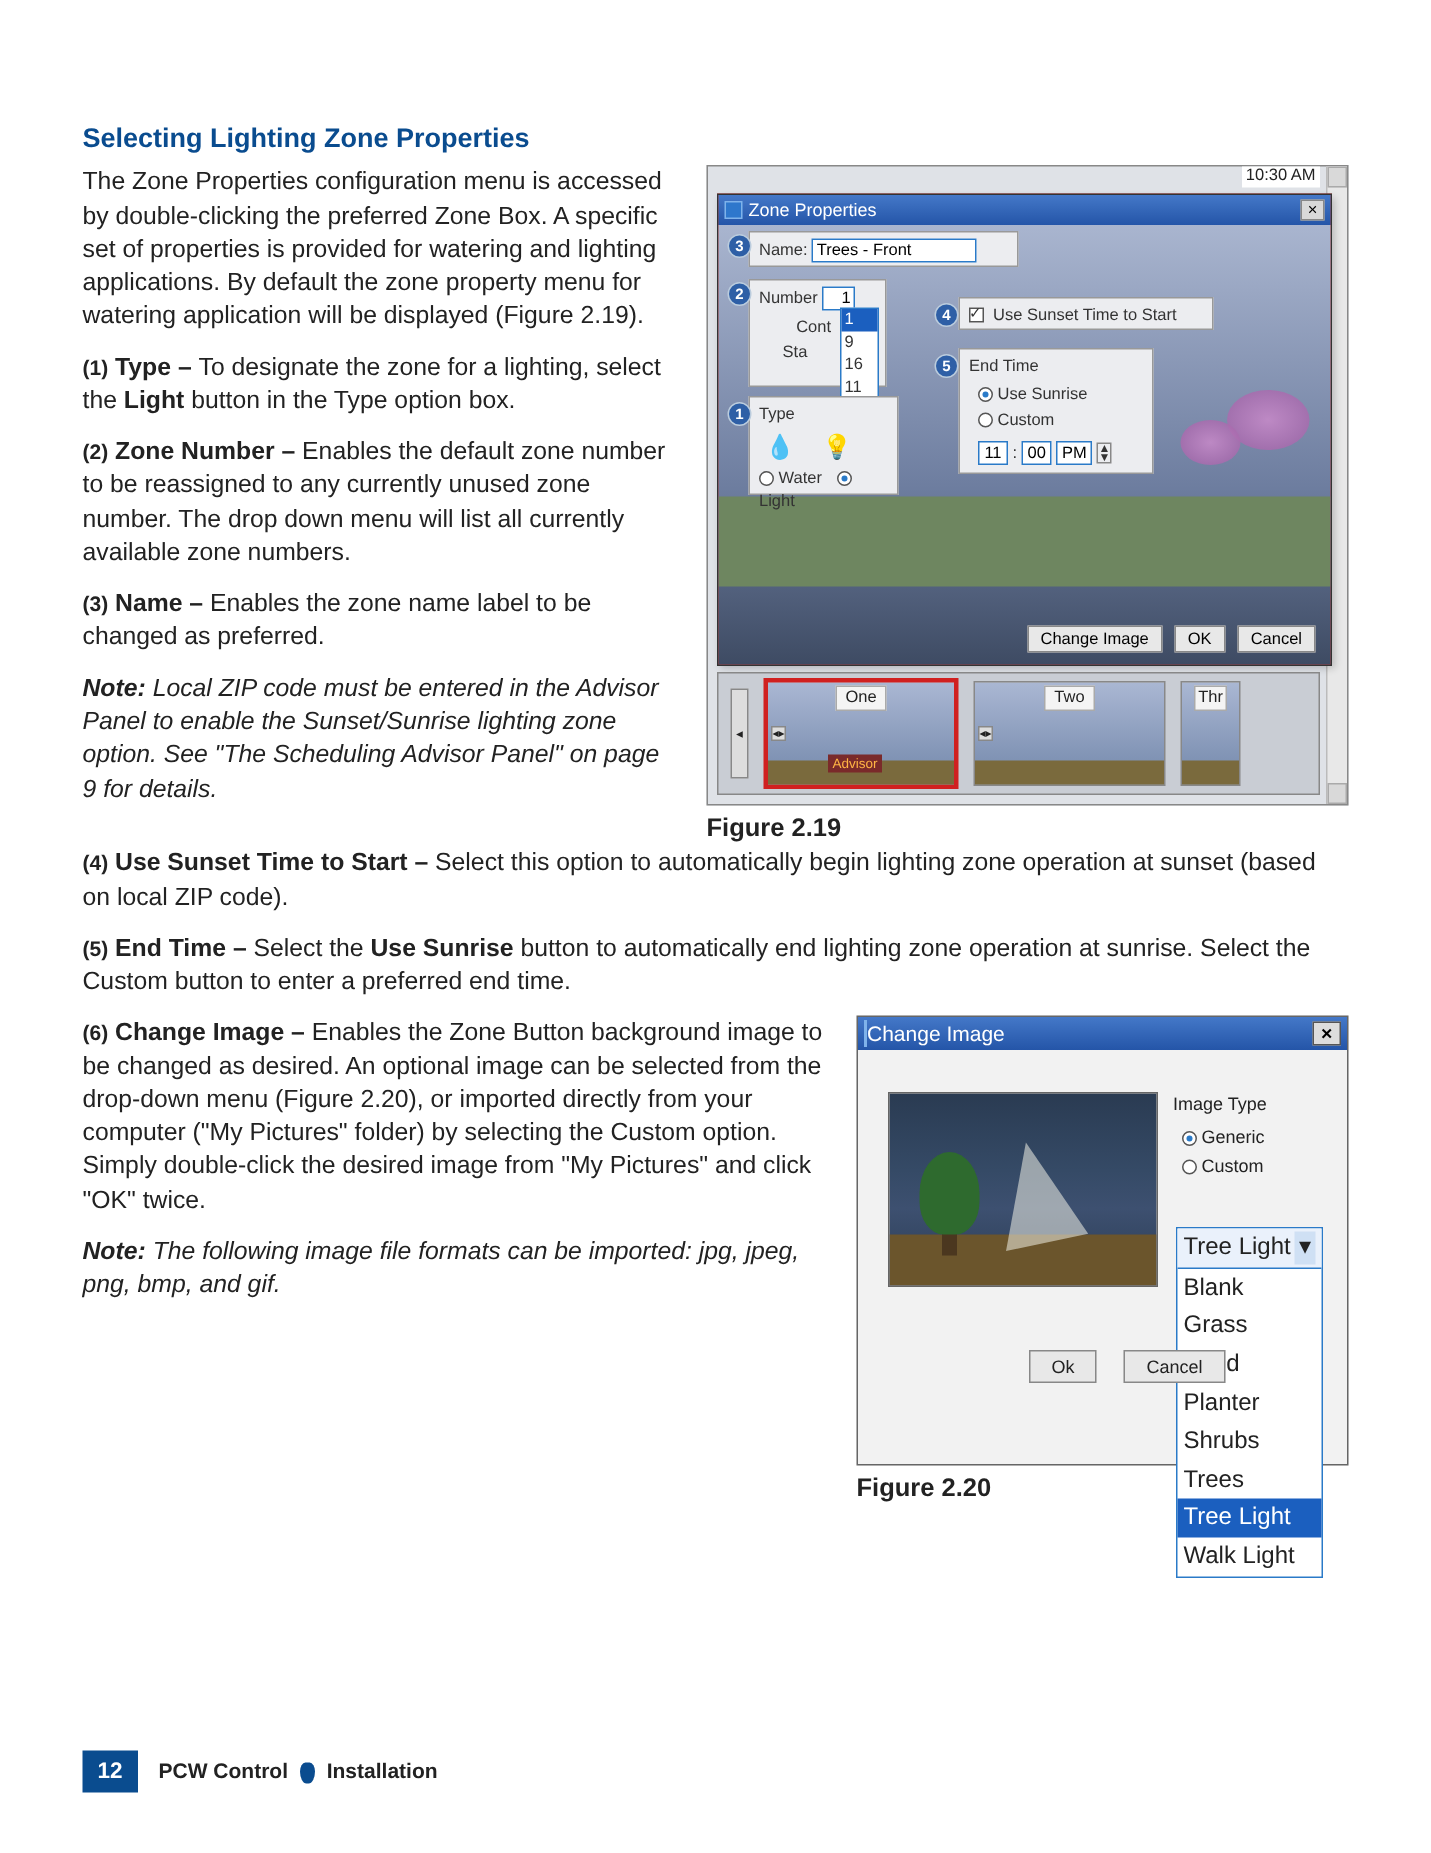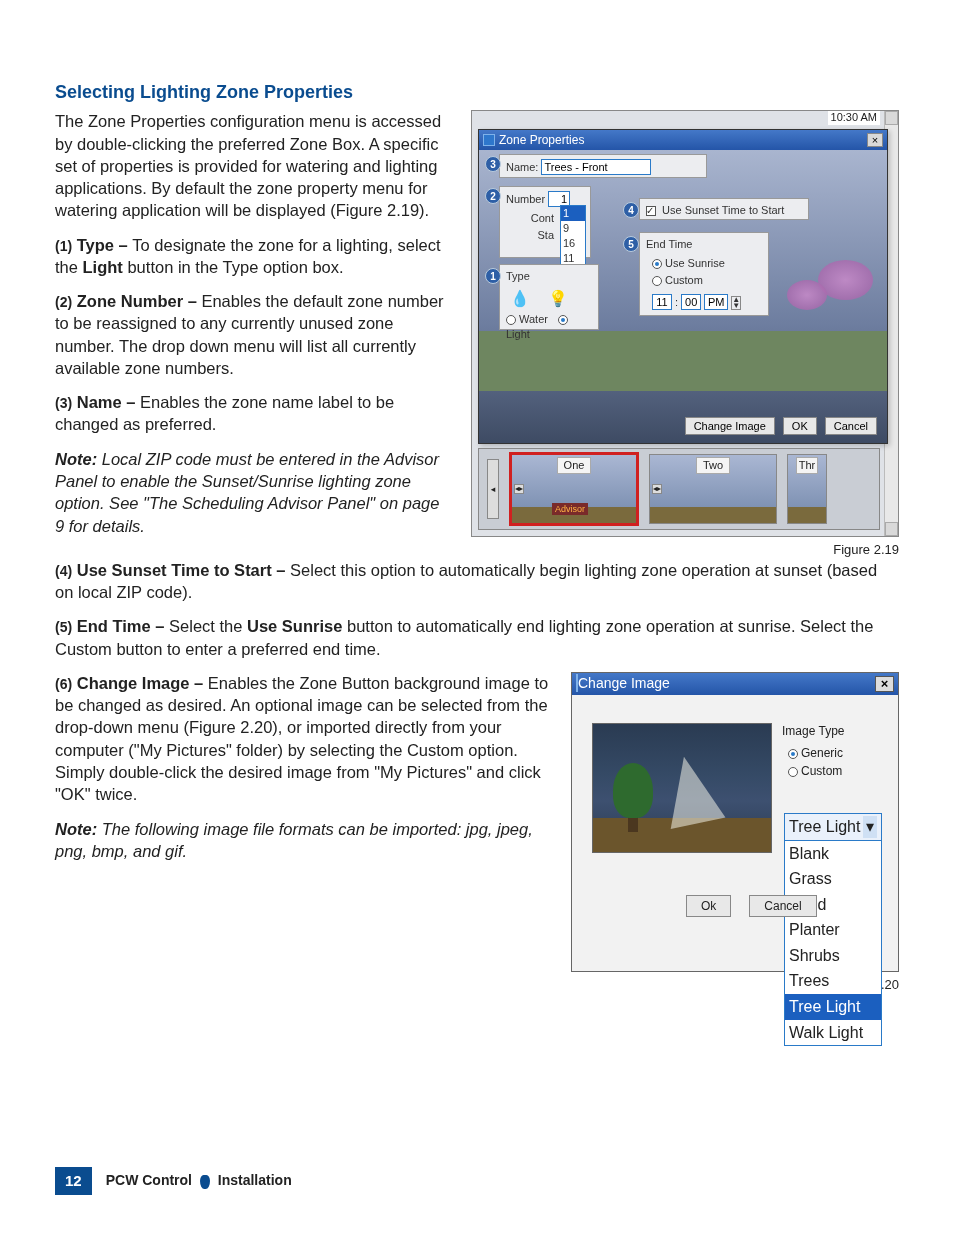--- a/index.html
+++ b/index.html
@@ -132,21 +132,21 @@
   }
   .thumb { position:relative; width:128px; height:70px; border:1px solid #888; background:linear-gradient(#aab7d3,#7287aa); display:flex; align-items:flex-start; justify-content:center; }
   .thumb.sel { border:3px solid #d02020; width:130px; height:74px;}
   .thumb .tlabel {
     margin-top:2px; background:#f4f4f4; border:1px solid #aaa; padding:0 6px; font-size:11px;
   }
   .thumb .ground2{position:absolute; bottom:0; left:0; right:0; height:16px; background:#7a6a3d;}
   .thumb .arrow{position:absolute; left:2px; top:50%; transform:translateY(-50%); width:10px; height:10px; background:#ddd; border:1px solid #888; font-size:8px; text-align:center; line-height:8px;}
   .thumb.cut{width:40px;}
   .thumbstrip .arrow-first{width:12px;height:60px;background:#ddd;border:1px solid #888;font-size:9px;display:flex;align-items:center;justify-content:center;}
-  .fig-caption { text-align:right; font-weight:normal; font-size:13px; margin-top:4px; }
+  .fig-caption { text-align:left; font-weight:bold; font-size:17px; margin-top:4px; }
 
   
   .fig220-wrap { width: 328px; float:right; margin-left:16px; }
   .fig220 {
     width: 328px; height: 300px;
     border:1px solid #666;
     position:relative; background:#f2f2f2; font-size:12px;
   }
   .ci-titlebar {
     height:22px; background:linear-gradient(#4478c8,#2455a8);
@@ -244,38 +244,38 @@
             <span>Zone Properties</span>
           </span>
           <span class="zp-close">×</span>
         </div>
         <div class="zp-body">
           <div class="ground"></div>
           <div class="flowers" style="right:14px; top:110px;"></div>
           <div class="flowers" style="right:60px; top:130px; width:40px;height:30px;"></div>
 
           <div class="callout" style="left:6px; top:6px;">3</div>
-          <div class="panel" style="left:20px; top:4px; width:208px; height:24px;">
+          <div class="panel" style="left:20px; top:4px; width:180px; height:24px;">
             <span class="plabel">Name:</span>
             <input type="text" style="width: 110px;" value="Trees - Front">
           </div>
 
           <div class="callout" style="left:6px; top:38px;">2</div>
           <div class="panel" style="left:20px; top:36px; width:92px; height:72px;">
             <div><span class="plabel">Number</span>
                  <input type="text" style="width: 22px; text-align: right;" value="1"></div>
             <div style="position:absolute;right:4px;top:18px;width:26px;border:1px solid #2a7ac8;background:#fff;">
               <div style="padding:0 2px;background:#1b5fbf;color:#fff;">1</div>
               <div style="padding:0 2px;">9</div>
               <div style="padding:0 2px;">16</div>
               <div style="padding:0 2px;">11</div>
               <div style="padding:0 2px;">12</div>
             </div>
             <div style="margin-top:4px; text-align:right; padding-right:30px;">Cont</div>
-            <div style="margin-top:2px; text-align:right; padding-right:30px;">Sta</div>
+            <div style="margin-top:2px; text-align:center; padding-right:30px;">Sta</div>
           </div>
 
           <div class="callout" style="left:6px; top:118px;">1</div>
           <div class="panel" style="left:20px; top:114px; width:100px; height:66px;">
             <div class="plabel">Type</div>
             <div style="display:flex;gap:18px;margin:4px 0 2px 4px;">
               <span style="color:#2a7ac8;font-size:16px;">💧</span>
               <span style="color:#e6b33c;font-size:16px;">💡</span>
             </div>
             <div>

